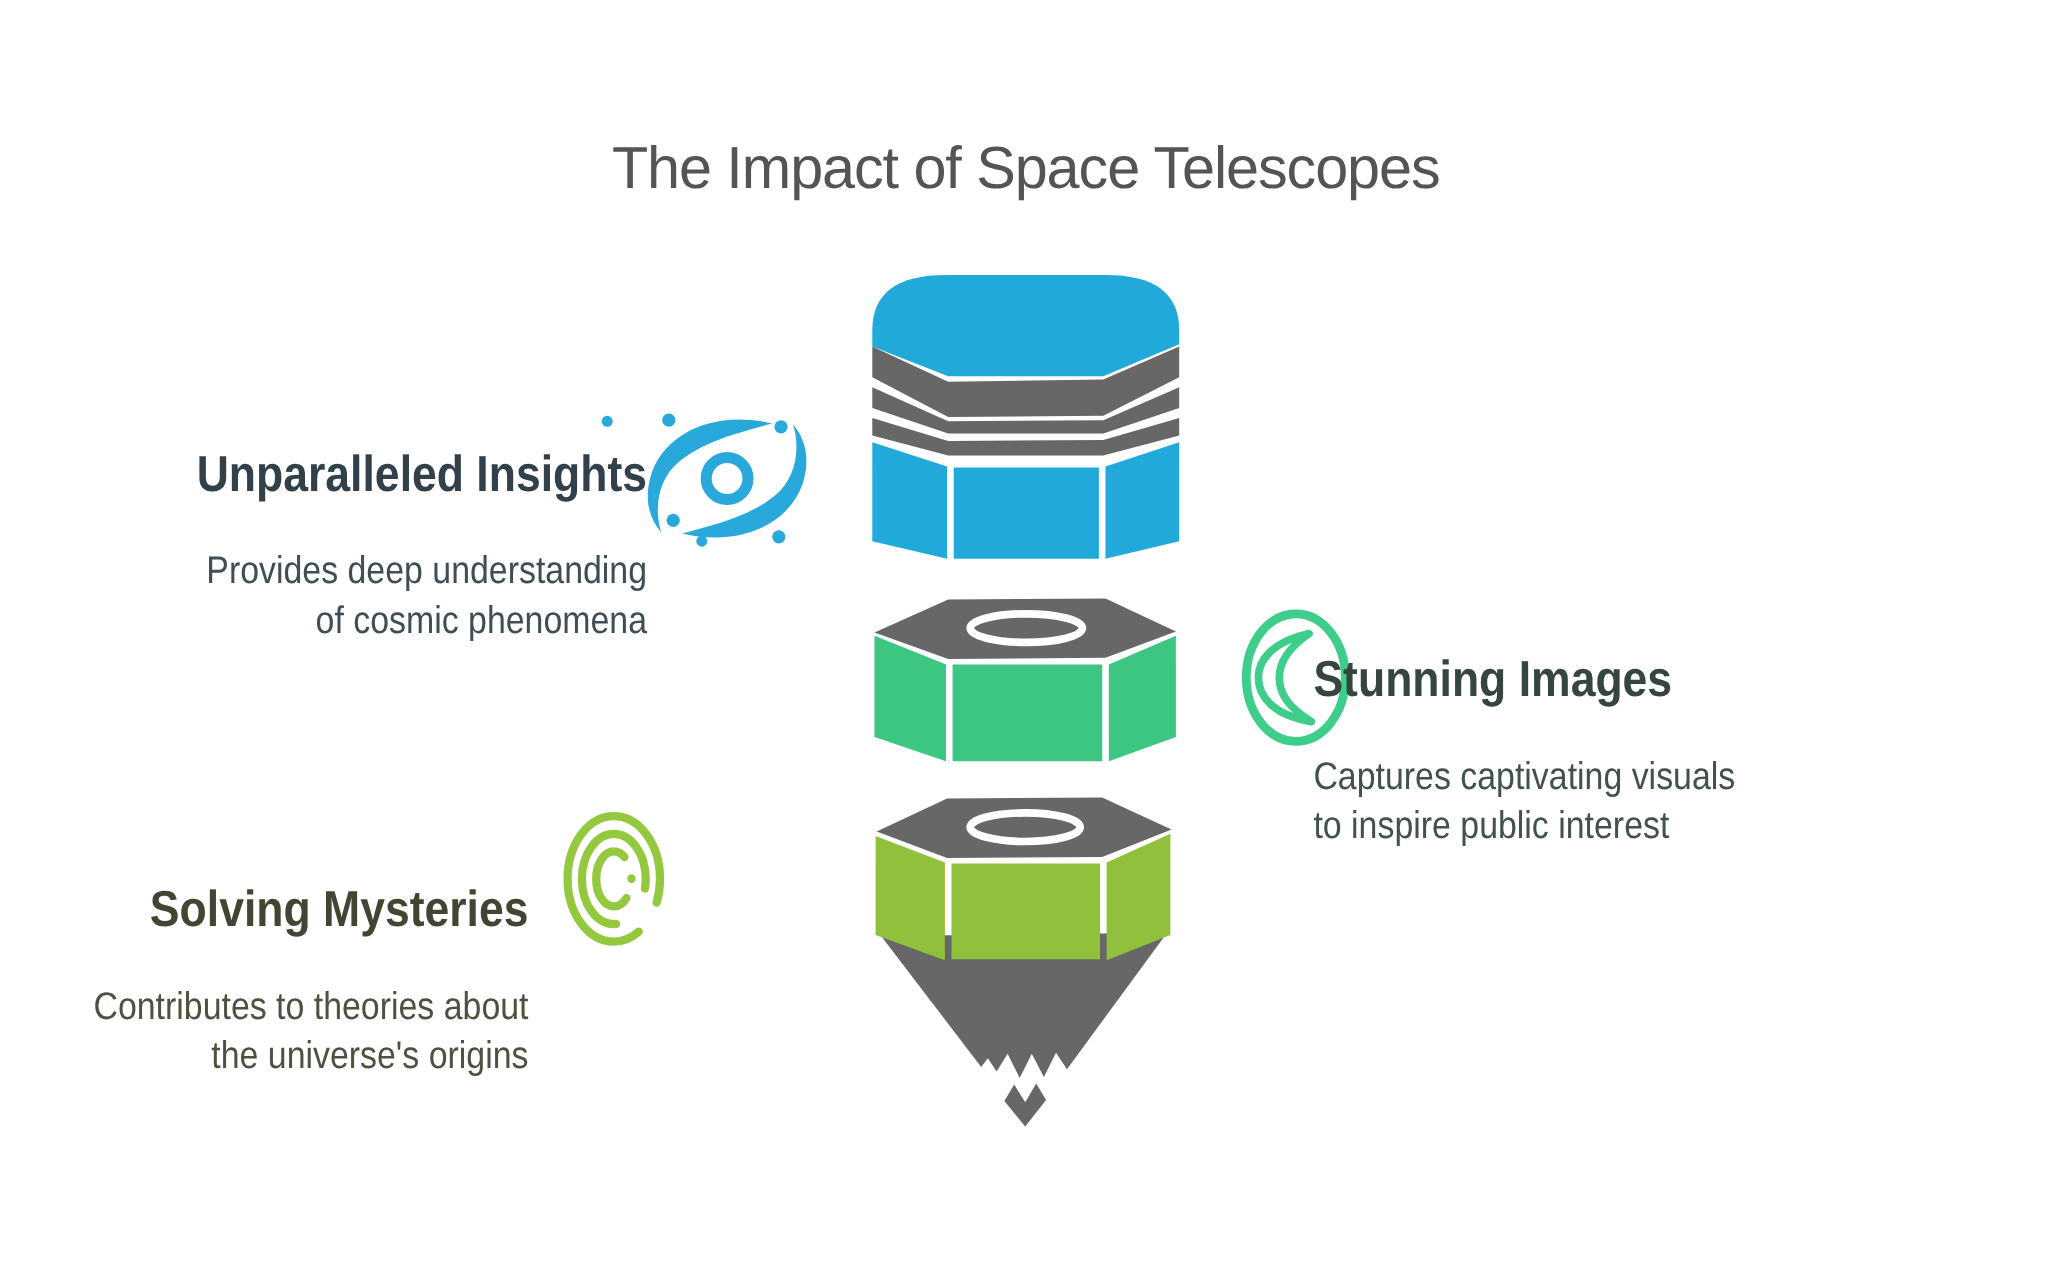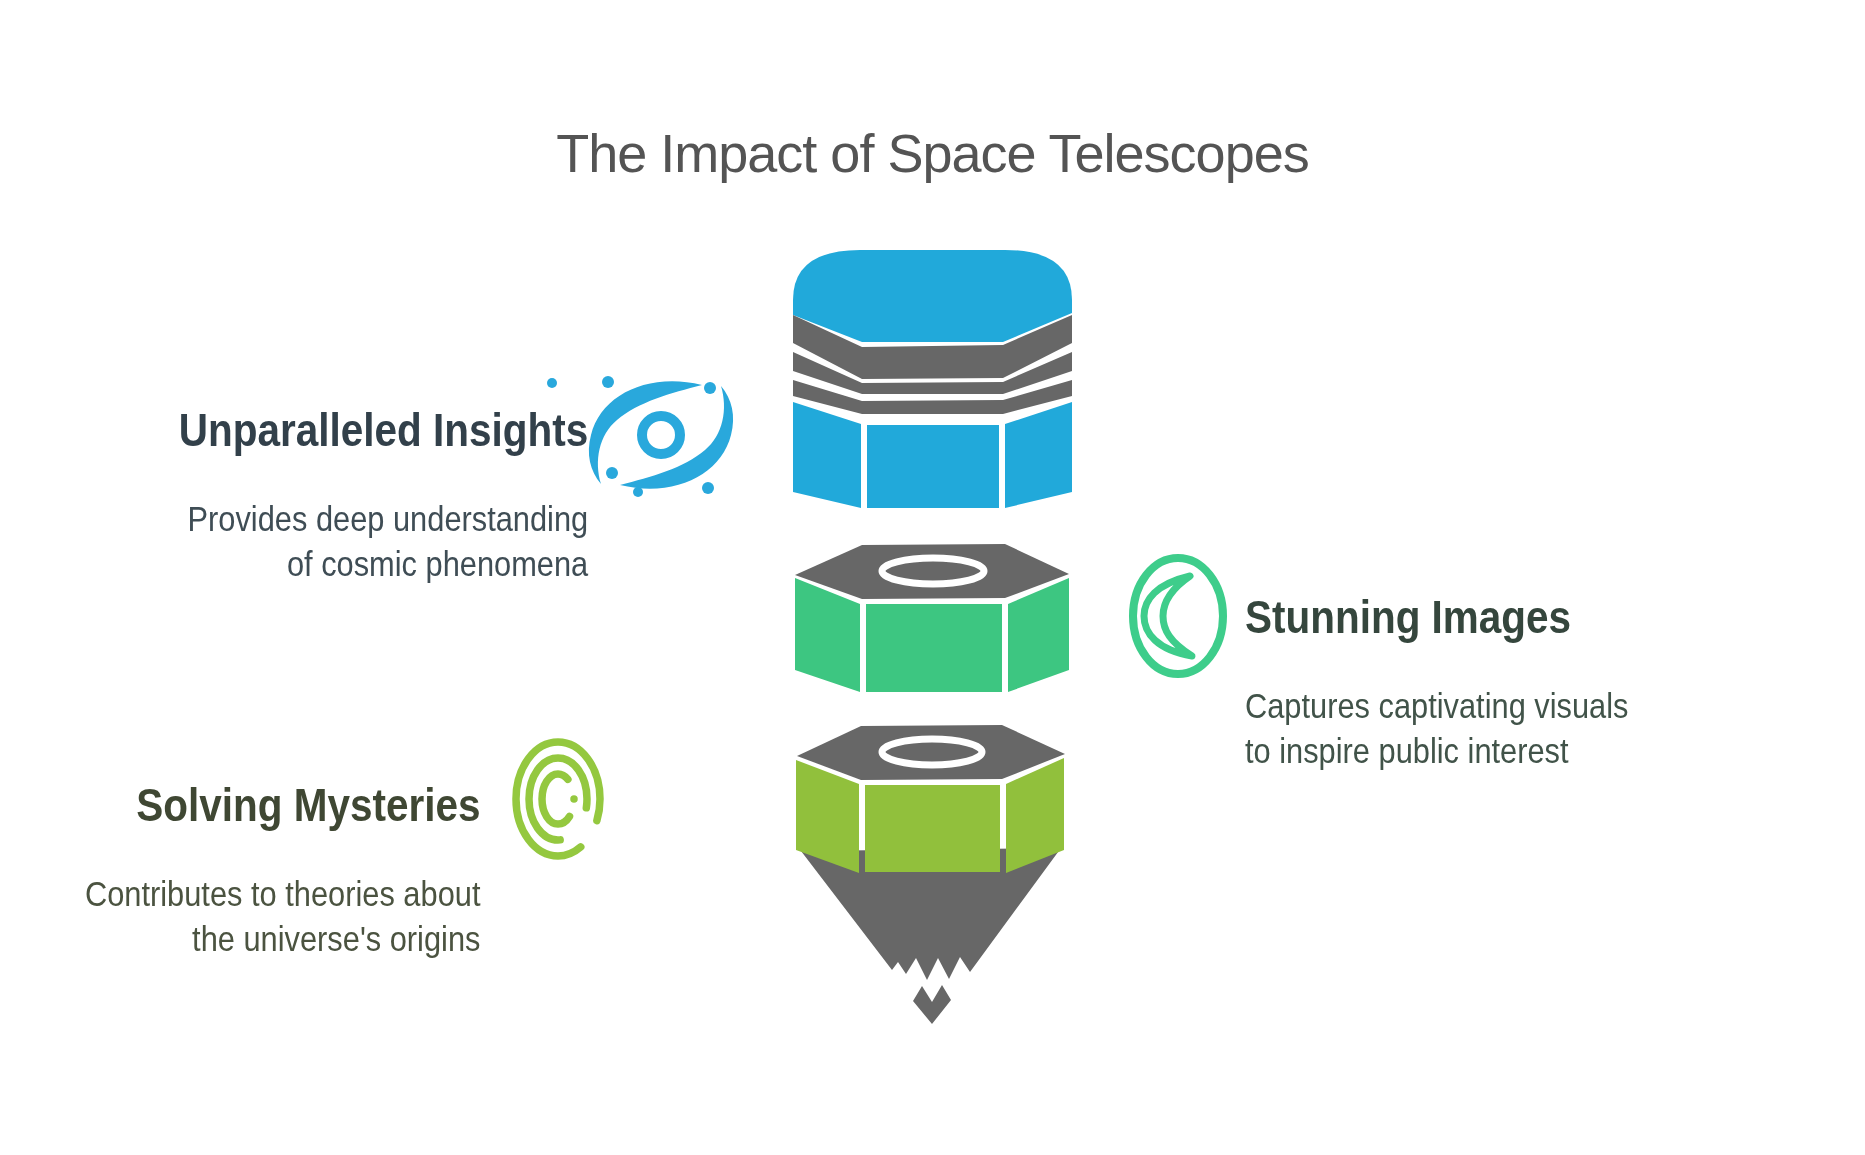--- a/index.html
+++ b/index.html
@@ -24,24 +24,24 @@
   .sec-heading{
     font-weight:bold;font-size:46px;line-height:52px;letter-spacing:0;
     white-space:nowrap;
   }
   .sec-body{
     margin-top:40px;font-size:35px;line-height:45px;white-space:nowrap;
   }
   #section1{top:404px;right:1277px;}
   #section1 .sec-heading{color:var(--heading1-text);}
   #section1 .sec-body{color:var(--body1-text);}
-  #section2{top:591px;left:1245px;}
+  #section2{top:591px;left:1194px;}
   #section2 .sec-heading{color:var(--heading2-text);}
   #section2 .sec-body{color:var(--body2-text);}
-  #section3{top:779px;right:1385px;}
+  #section3{top:800px;right:1385px;}
   #section3 .sec-heading{color:var(--heading3-text);}
   #section3 .sec-body{color:var(--body3-text);}
 
   svg{position:absolute;overflow:visible;}
   .f-blue{fill:var(--blue);}
   .f-gray{fill:var(--gray);}
   .f-green{fill:var(--green);}
   .f-lime{fill:var(--lime);}
   .ring-white{fill:none;stroke:var(--white);stroke-width:7px;}
   .i-blue-f{fill:var(--icon-blue);}

